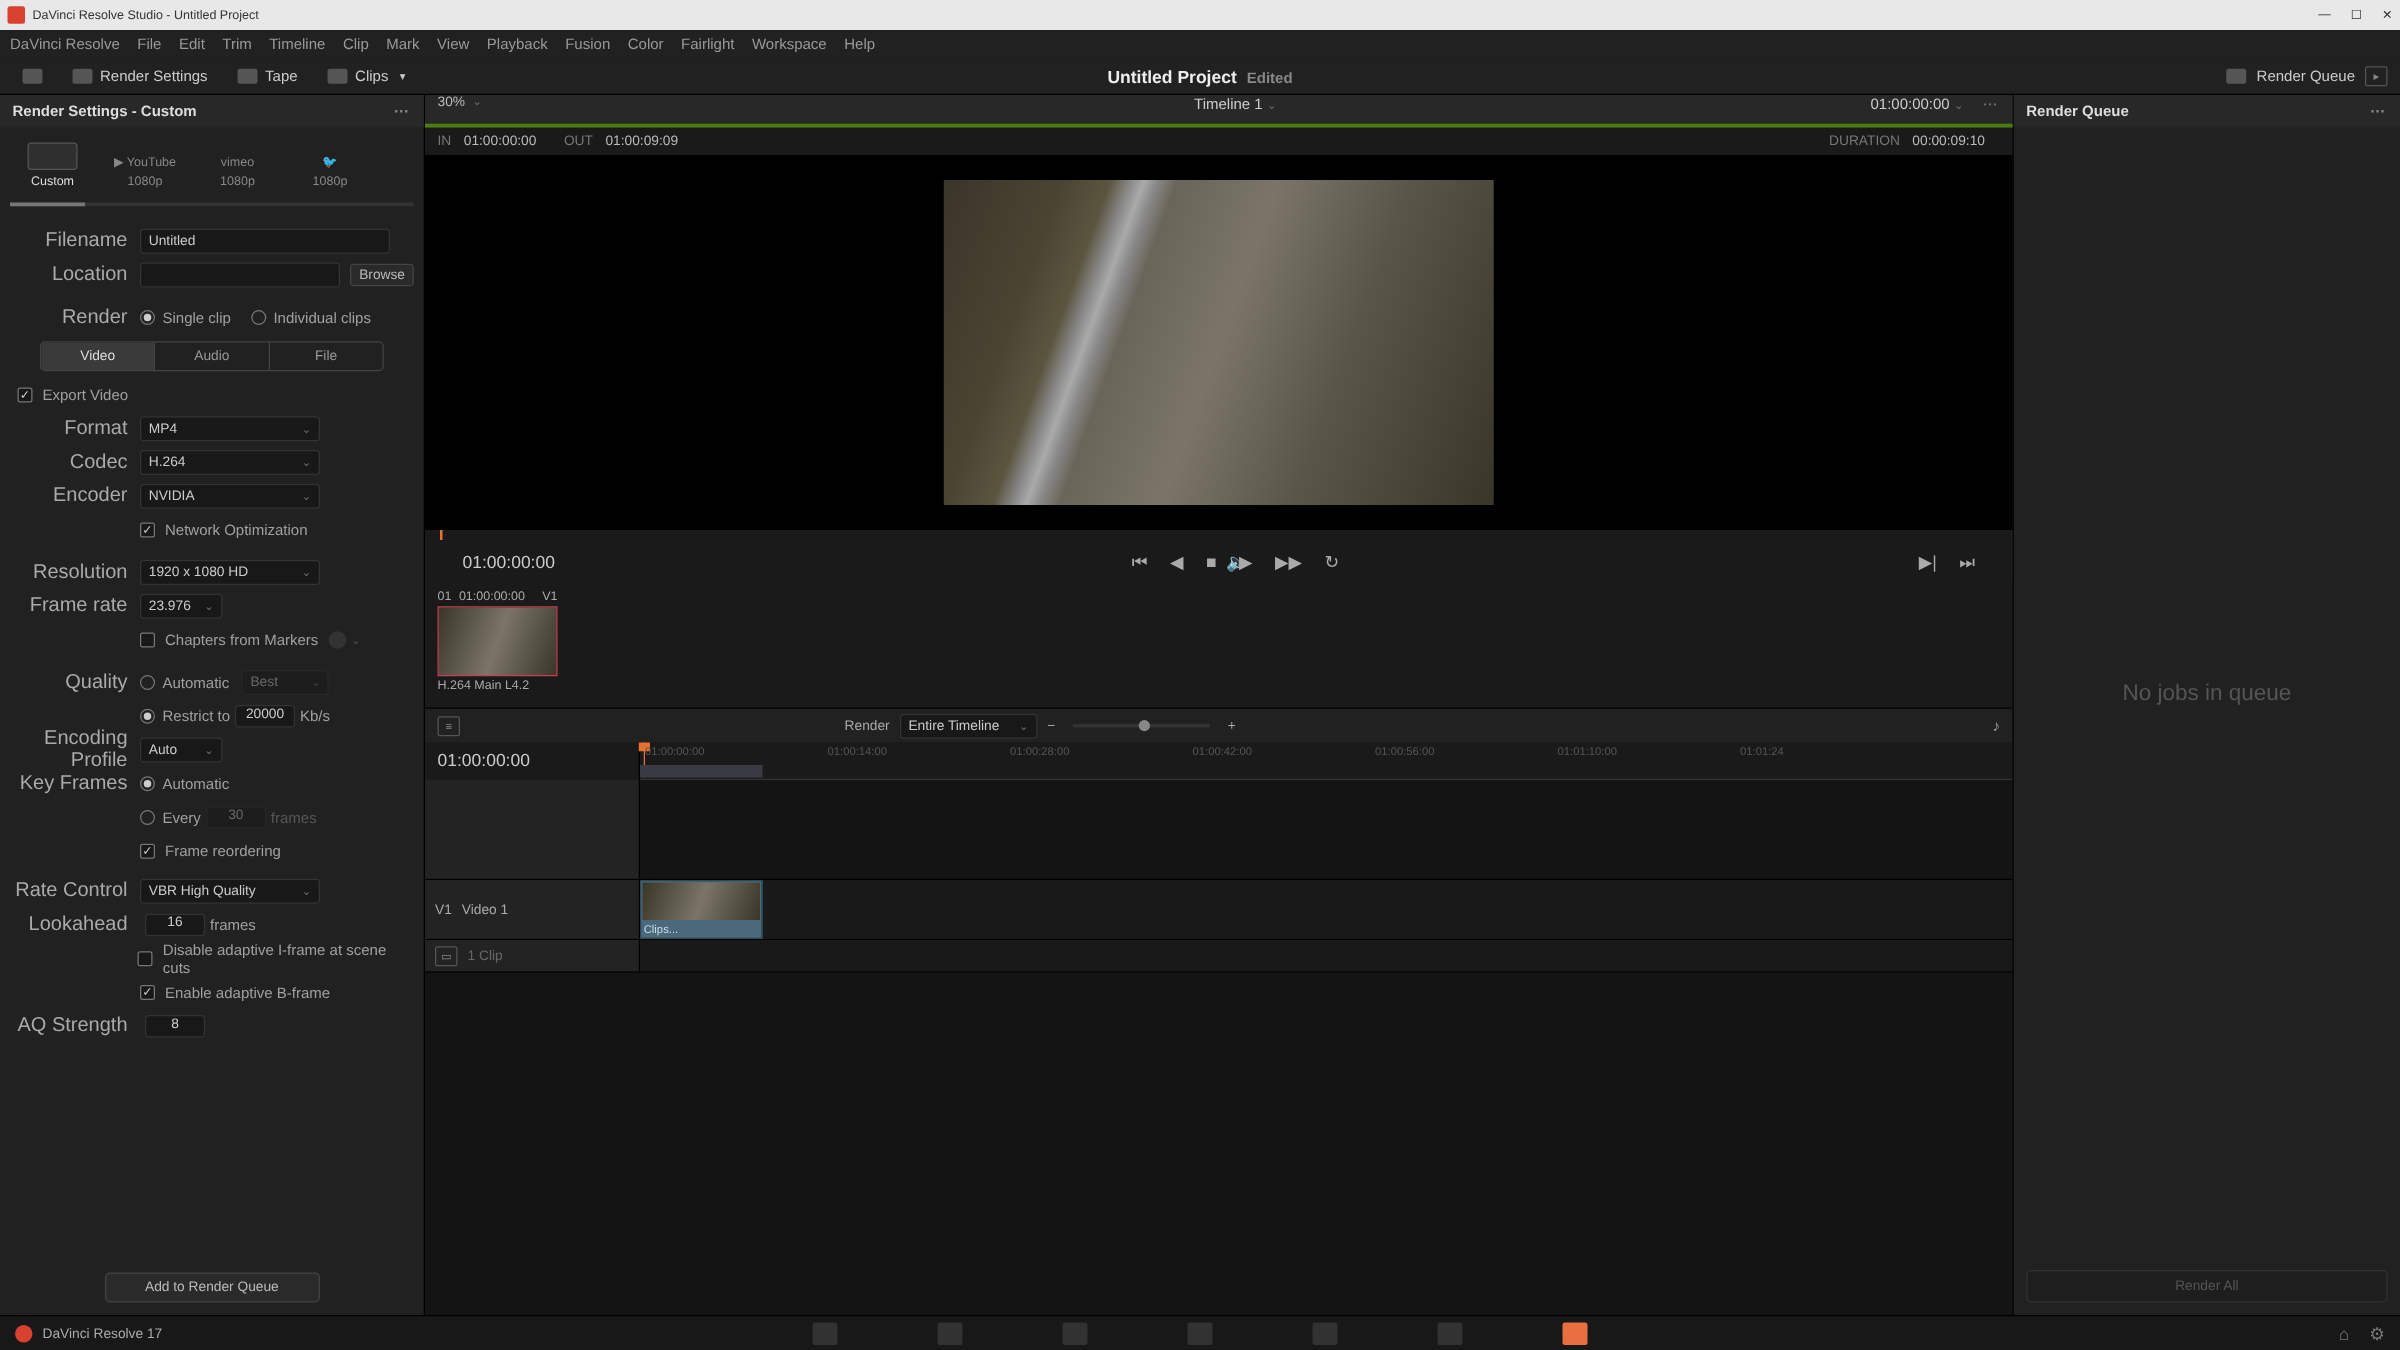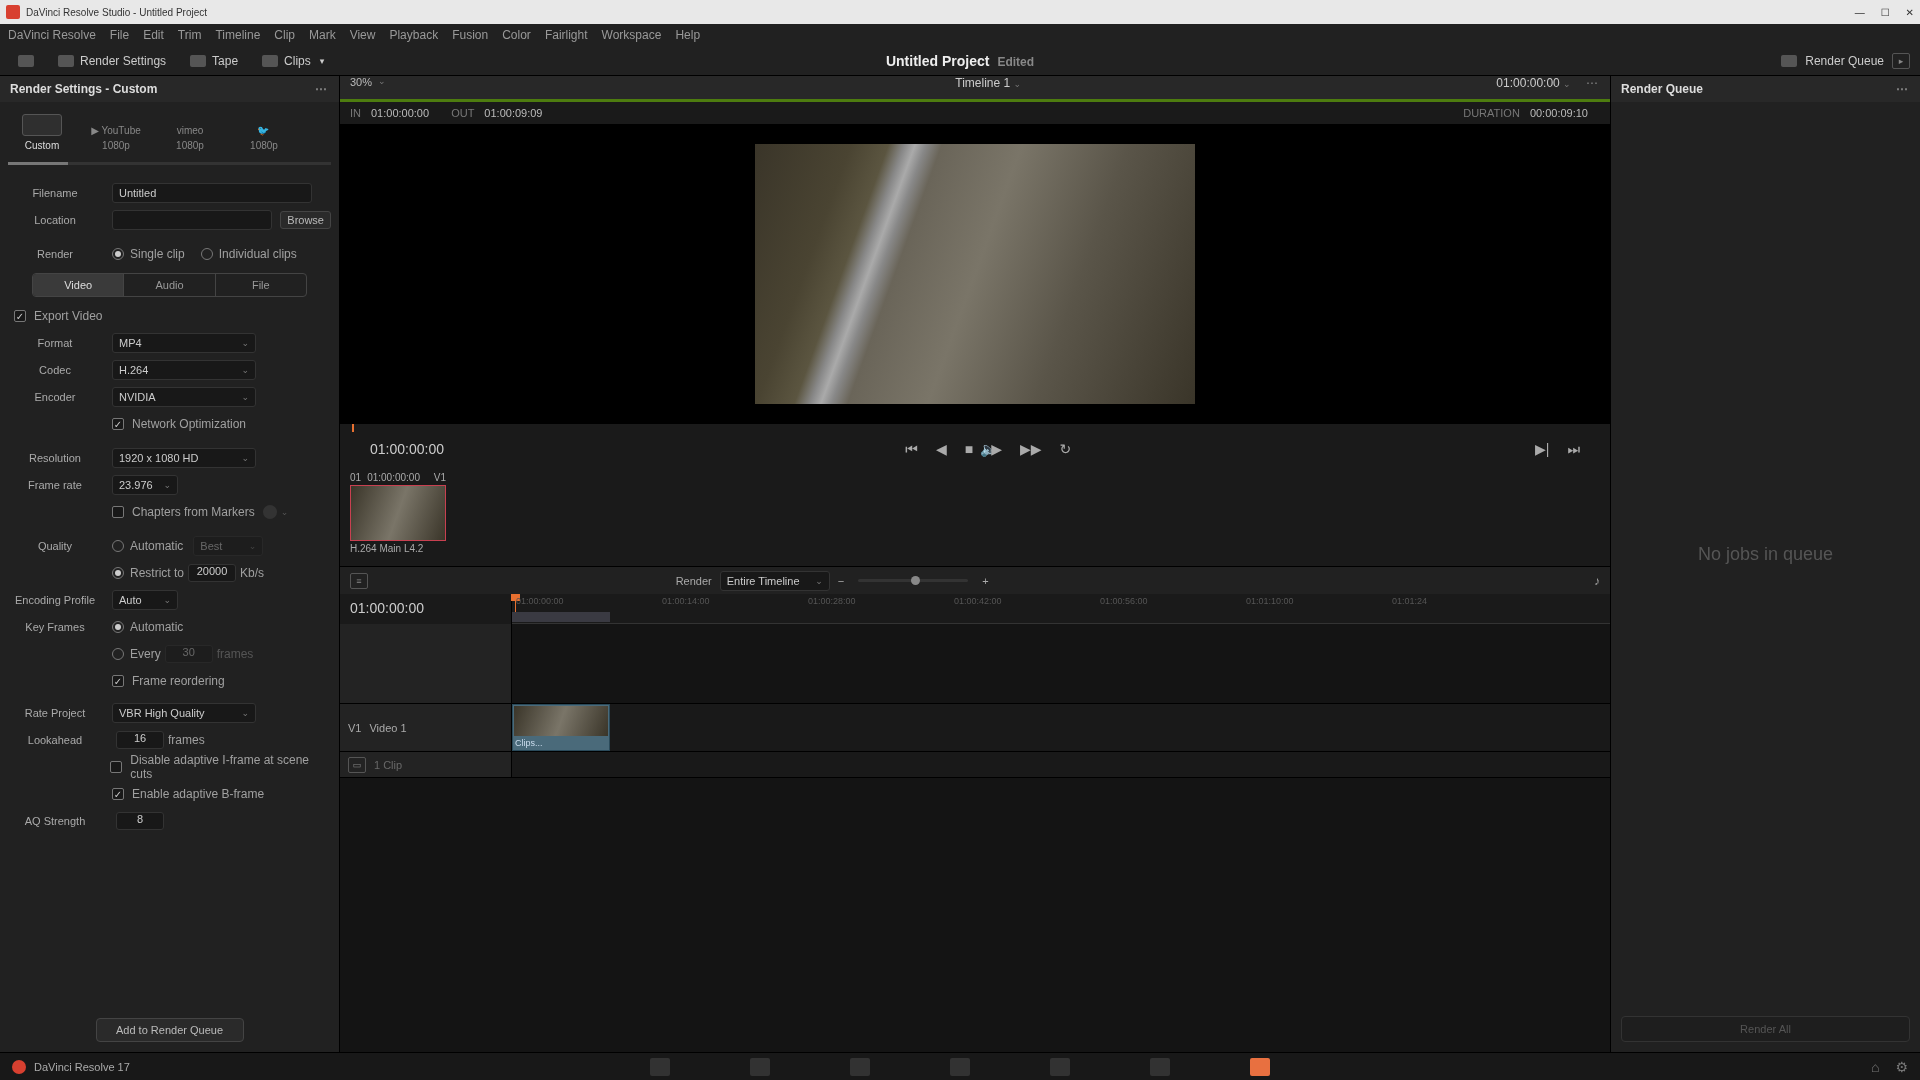--- a/index.html
+++ b/index.html
@@ -21,35 +21,35 @@
 .dots{margin-left:auto;color:#888;letter-spacing:2px}
 .presets{display:flex;align-items:flex-end;padding:8px 6px 4px;gap:2px;overflow:hidden}
 .preset{display:flex;flex-direction:column;align-items:center;gap:4px;padding:4px 6px;min-width:72px;font-size:10px;color:#888}
 .preset.active{color:#ddd}
 .preset .preset-icon{width:40px;height:22px;background:#2f2f2f;border:1px solid #555;border-radius:3px}
 .preset .yt{font-size:10px;color:#888}
 .preset-scroll{height:3px;background:#333;margin:3px 8px 8px}
 .preset-scroll .ind{height:3px;width:60px;background:#777}
 .form{padding:4px 8px;overflow-y:auto;flex:1}
 .row{display:flex;align-items:center;margin:5px 0;height:22px}
-.row label{width:104px;text-align:center;padding-right:10px;font-size:11px;color:#aaa}
+.row label{width:104px;text-align:right;padding-right:10px;font-size:16px;color:#aaa}
 .row .input{flex:1;max-width:200px;height:20px;background:#181818;border:1px solid #333;border-radius:3px;padding:0 6px;color:#ccc;font-size:11px;display:flex;align-items:center}
 .row .browse{margin-left:8px;color:#bbb;font-size:11px;padding:2px 6px;background:#2a2a2a;border:1px solid #444;border-radius:3px}
 .radio{width:12px;height:12px;border-radius:50%;border:1px solid #777;margin-right:6px;display:inline-flex;align-items:center;justify-content:center}
 .radio.on::after{content:"";width:6px;height:6px;border-radius:50%;background:#ccc}
 .check{width:12px;height:12px;border:1px solid #777;border-radius:2px;margin-right:8px;display:inline-flex;align-items:center;justify-content:center;background:#181818}
 .check.on::after{content:"✓";font-size:10px;color:#ccc}
 .tabs3{display:flex;margin:8px 24px;border:1px solid #444;border-radius:4px;overflow:hidden}
 .tabs3 div{flex:1;text-align:center;padding:5px 0;font-size:11px;color:#999;border-right:1px solid #444}
 .tabs3 div:last-child{border-right:none}
 .tabs3 div.active{background:#3a3a3a;color:#ddd}
 .select{display:flex;align-items:center;justify-content:space-between;background:#181818;border:1px solid #333;border-radius:3px;height:20px;padding:0 6px;width:144px;font-size:11px;color:#ccc}
 .select .caret{font-size:9px;color:#777}
 .small-input{width:48px;height:18px;background:#181818;border:1px solid #333;border-radius:3px;text-align:center;font-size:11px;color:#ccc;margin:0 4px}
-.add-queue{margin:10px auto;display:block;padding:5px 14px;background:#2a2a2a;border:1px solid #444;border-radius:4px;color:#bbb;font-size:11px;text-align:center;width:148px}
+.add-queue{margin:10px auto;display:block;padding:5px 14px;background:#2a2a2a;border:1px solid #444;border-radius:4px;color:#bbb;font-size:11px;text-align:center;width:172px}
 .center{flex:1;display:flex;flex-direction:column;background:#1a1a1a}
 .viewer-hdr{height:26px;display:flex;align-items:flex-start;padding:0 10px;background:#282828;border-bottom:3px solid #4d7c0f}
 .zoom{color:#bbb;font-size:11px;margin-right:6px}
 .tl-name{position:absolute;left:50%;transform:translateX(-30%);color:#ccc;font-size:12px}
 .tc-right{margin-left:auto;color:#ccc;font-size:12px}
 .io-bar{height:22px;display:flex;align-items:center;padding:0 10px;gap:10px;font-size:11px;color:#777}
 .io-bar .tc{color:#bbb;margin-right:12px}
 .viewer{flex:0 0 300px;background:#000;display:flex;align-items:center;justify-content:center;position:relative}
 .viewer .frame{width:440px;height:260px;background:linear-gradient(110deg,#3a3529 0%,#4a4432 18%,#5b5540 25%,#888 28%,#aaa 30%,#888 32%,#6a6559 35%,#7a7568 50%,#5a5549 70%,#3a3529 100%);position:relative}
 .playbar{height:8px;background:#1a1a1a;position:relative}
@@ -286,21 +286,21 @@
           <span>Every</span>
           <div class="small-input" style="opacity:.4">30</div>
           <span style="opacity:.4">frames</span>
         </div>
       <div class="row">
           <label></label>
           <span class="check on"></span>
           <span>Frame reordering</span>
         </div>
       <div class="row" style="margin-top:10px">
-          <label>Rate Project</label>
+          <label>Rate Control</label>
           <div class="select">
             <span>VBR High Quality</span>
             <span class="caret">⌄</span>
           </div>
         </div>
       <div class="row">
           <label>Lookahead</label>
           <div class="small-input">16</div>
           <span>frames</span>
         </div>

